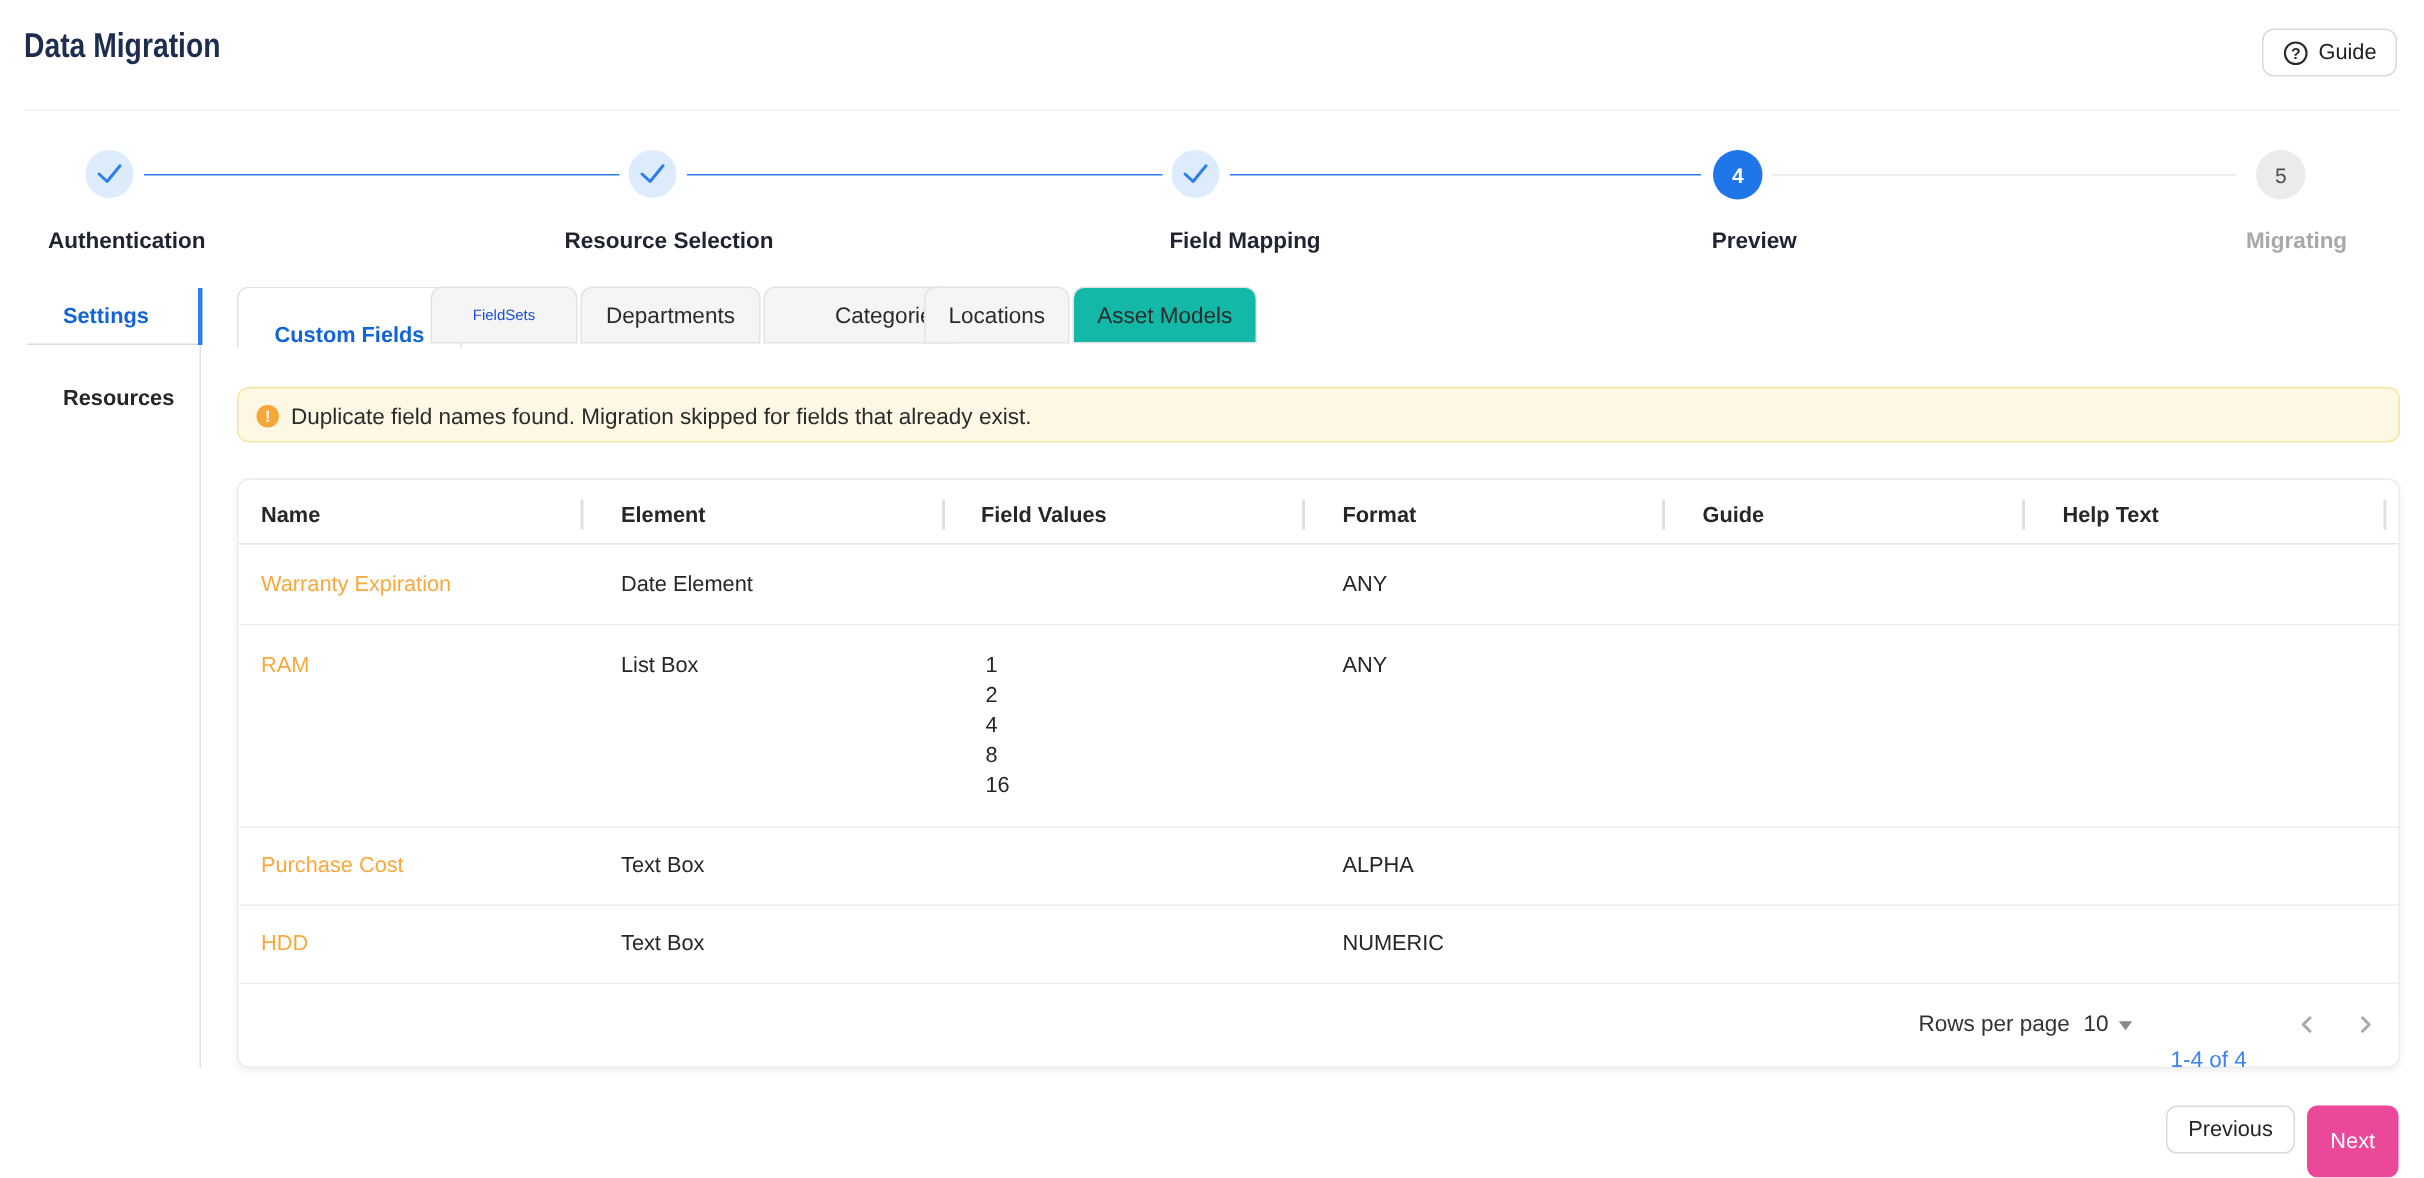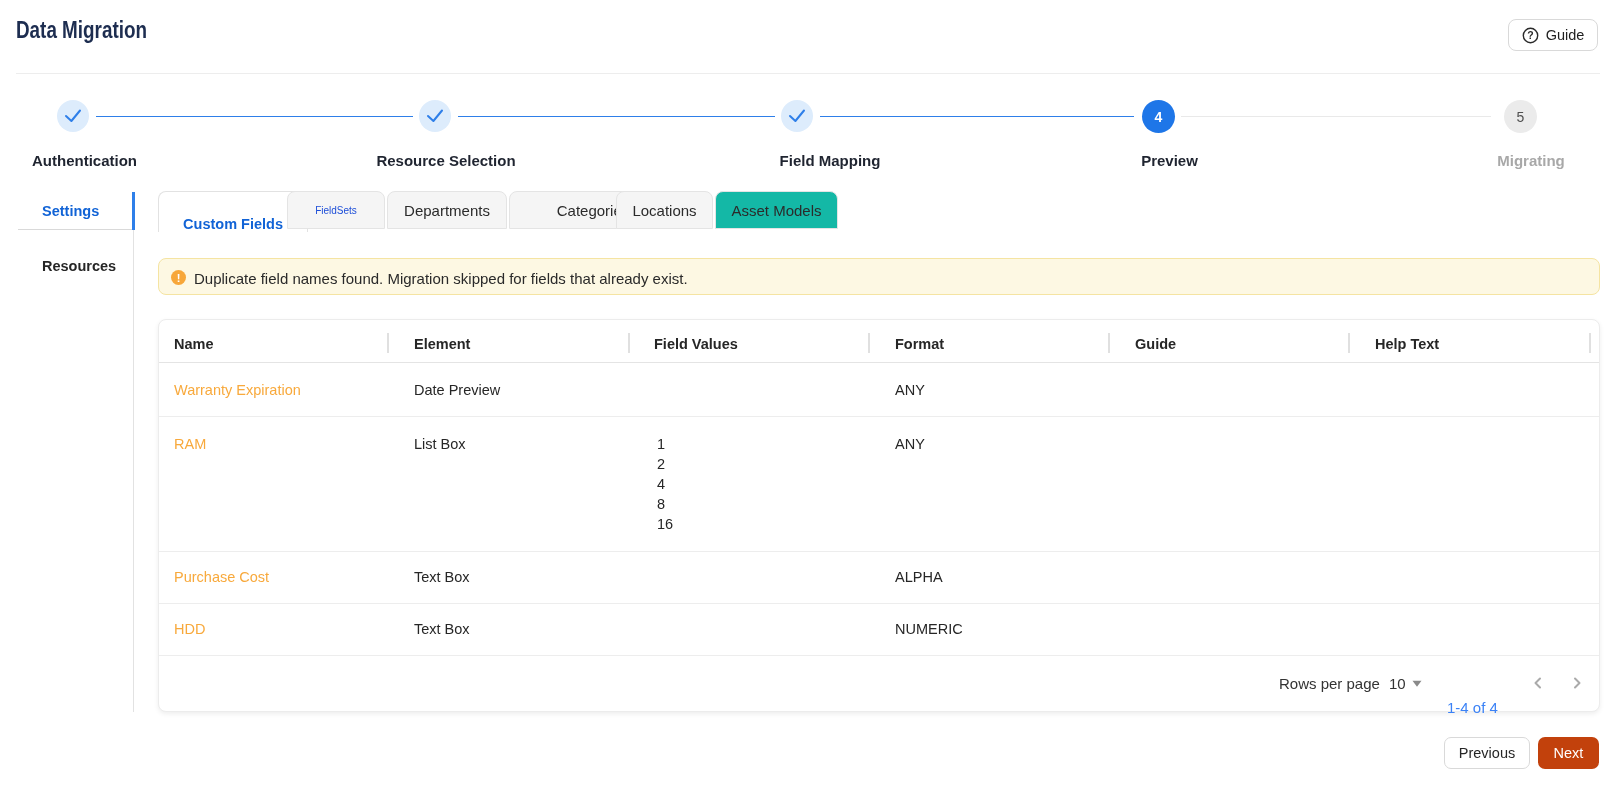--- a/index.html
+++ b/index.html
@@ -114,21 +114,21 @@
   <div class="abs cy" style="left:1135px; top:344px; font-size:14.5px; font-weight:bold; color:#262626;">Guide</div>
   <div class="abs cy" style="left:1375px; top:344px; font-size:14.5px; font-weight:bold; color:#262626;">Help Text</div>
 
   <div class="abs" style="left:159px; top:362px; width:1440px; height:1px; background:#e4e4e4;"></div>
   <div class="abs" style="left:159px; top:416px; width:1440px; height:1px; background:#ededed;"></div>
   <div class="abs" style="left:159px; top:551px; width:1440px; height:1px; background:#ededed;"></div>
   <div class="abs" style="left:159px; top:603px; width:1440px; height:1px; background:#ededed;"></div>
   <div class="abs" style="left:159px; top:655px; width:1440px; height:1px; background:#ededed;"></div>
 
   <div class="abs cy" style="left:174px; top:390px; font-size:14.5px; font-weight:500; color:#f8a93c;">Warranty Expiration</div>
-  <div class="abs cy" style="left:414px; top:390px; font-size:14.5px; color:#262626;">Date Preview</div>
+  <div class="abs cy" style="left:414px; top:390px; font-size:14.5px; color:#262626;">Date Element</div>
   <div class="abs cy" style="left:895px; top:390px; font-size:14.5px; color:#262626;">ANY</div>
 
   <div class="abs cy" style="left:174px; top:444px; font-size:14.5px; font-weight:500; color:#f8a93c;">RAM</div>
   <div class="abs cy" style="left:414px; top:444px; font-size:14.5px; color:#262626;">List Box</div>
   <div class="abs" style="left:657px; top:434px; font-size:14.5px; color:#262626; line-height:20px;">1<br>2<br>4<br>8<br>16</div>
   <div class="abs cy" style="left:895px; top:444px; font-size:14.5px; color:#262626;">ANY</div>
 
   <div class="abs cy" style="left:174px; top:577px; font-size:14.5px; font-weight:500; color:#f8a93c;">Purchase Cost</div>
   <div class="abs cy" style="left:414px; top:577px; font-size:14.5px; color:#262626;">Text Box</div>
   <div class="abs cy" style="left:895px; top:577px; font-size:14.5px; color:#262626;">ALPHA</div>
@@ -147,15 +147,15 @@
       <path d="M9 2.5 L4.5 7 L9 11.5" stroke="#aaaaaa" stroke-width="2" fill="none" stroke-linecap="round" stroke-linejoin="round"></path>
     </svg>
   <svg class="abs" style="left:1570px; top:676px;" width="14" height="14">
       <path d="M5 2.5 L9.5 7 L5 11.5" stroke="#aaaaaa" stroke-width="2" fill="none" stroke-linecap="round" stroke-linejoin="round"></path>
     </svg>
 </div>
 
 <div class="abs" style="left:1444px; top:737px; width:86px; height:32px; border:1px solid #d9d9d9; border-radius:7px; background:#fff; display:flex; align-items:center; justify-content:center;">
   <span style="font-size:14.5px; color:#262626;">Previous</span>
 </div>
-<div class="abs" style="left:1538px; top:737px; width:61px; height:32px; border-radius:7px; background:#c2410c; display:flex; align-items:center; justify-content:center;">
+<div class="abs" style="left:1538px; top:737px; width:61px; height:48px; border-radius:7px; background:#ec4899; display:flex; align-items:center; justify-content:center;">
   <span style="font-size:14.5px; color:#fff; font-weight:500;">Next</span>
 </div>
 
 </body></html>

